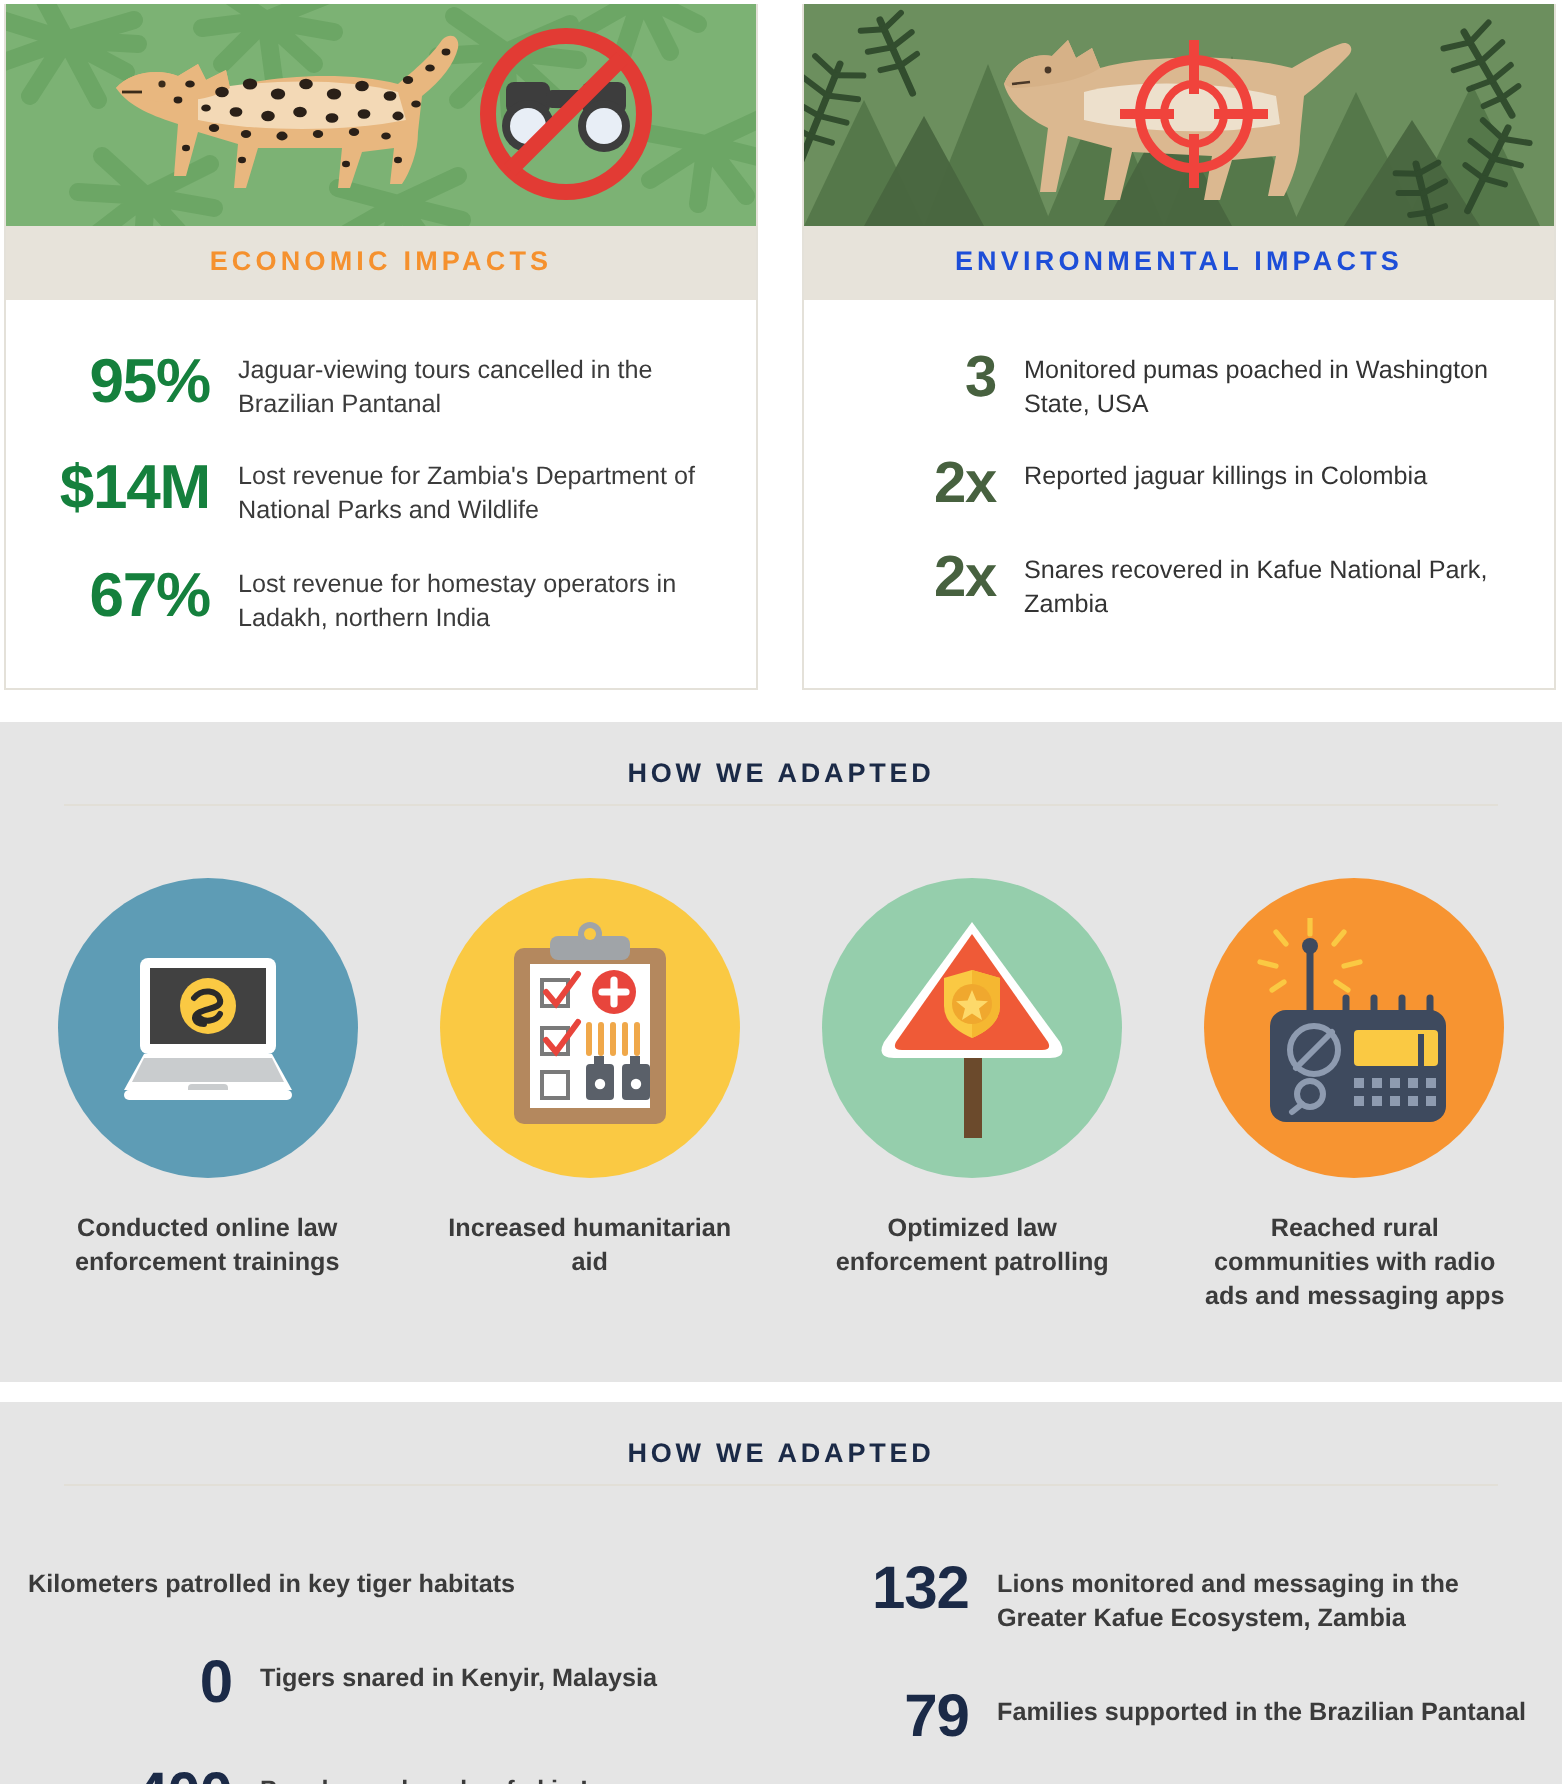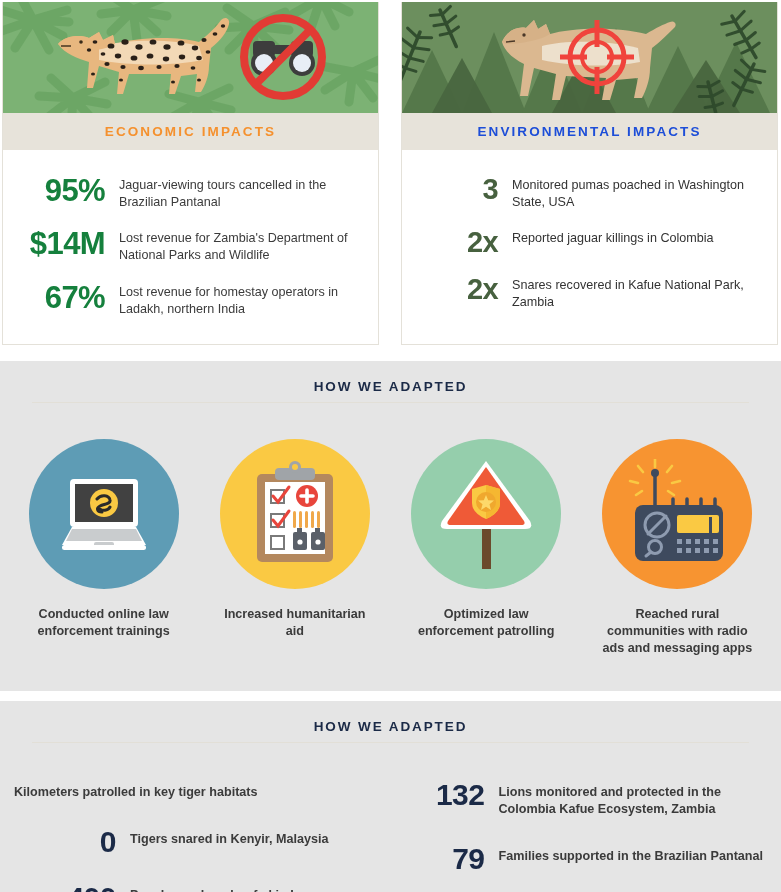--- a/index.html
+++ b/index.html
@@ -449,21 +449,21 @@
           <div class="helped-txt">Tigers snared in Kenyir, Malaysia</div>
         </div>
         <div class="helped-row">
           <div class="helped-num">400</div>
           <div class="helped-txt">People employed or fed in Luengue-Luiana and Mavinga National Parks, Angola</div>
         </div>
       </div>
       <div class="helped-col right">
         <div class="helped-row">
           <div class="helped-num">132</div>
-          <div class="helped-txt">Lions monitored and protected in the Colombia Kafue Ecosystem, Zambia</div>
+          <div class="helped-txt">Lions monitored and messaging in the Greater Kafue Ecosystem, Zambia</div>
         </div>
         <div class="helped-row">
           <div class="helped-num">79</div>
           <div class="helped-txt">Families supported in the Brazilian Pantanal</div>
         </div>
         <div class="helped-row">
           
           
         </div>
       </div>

